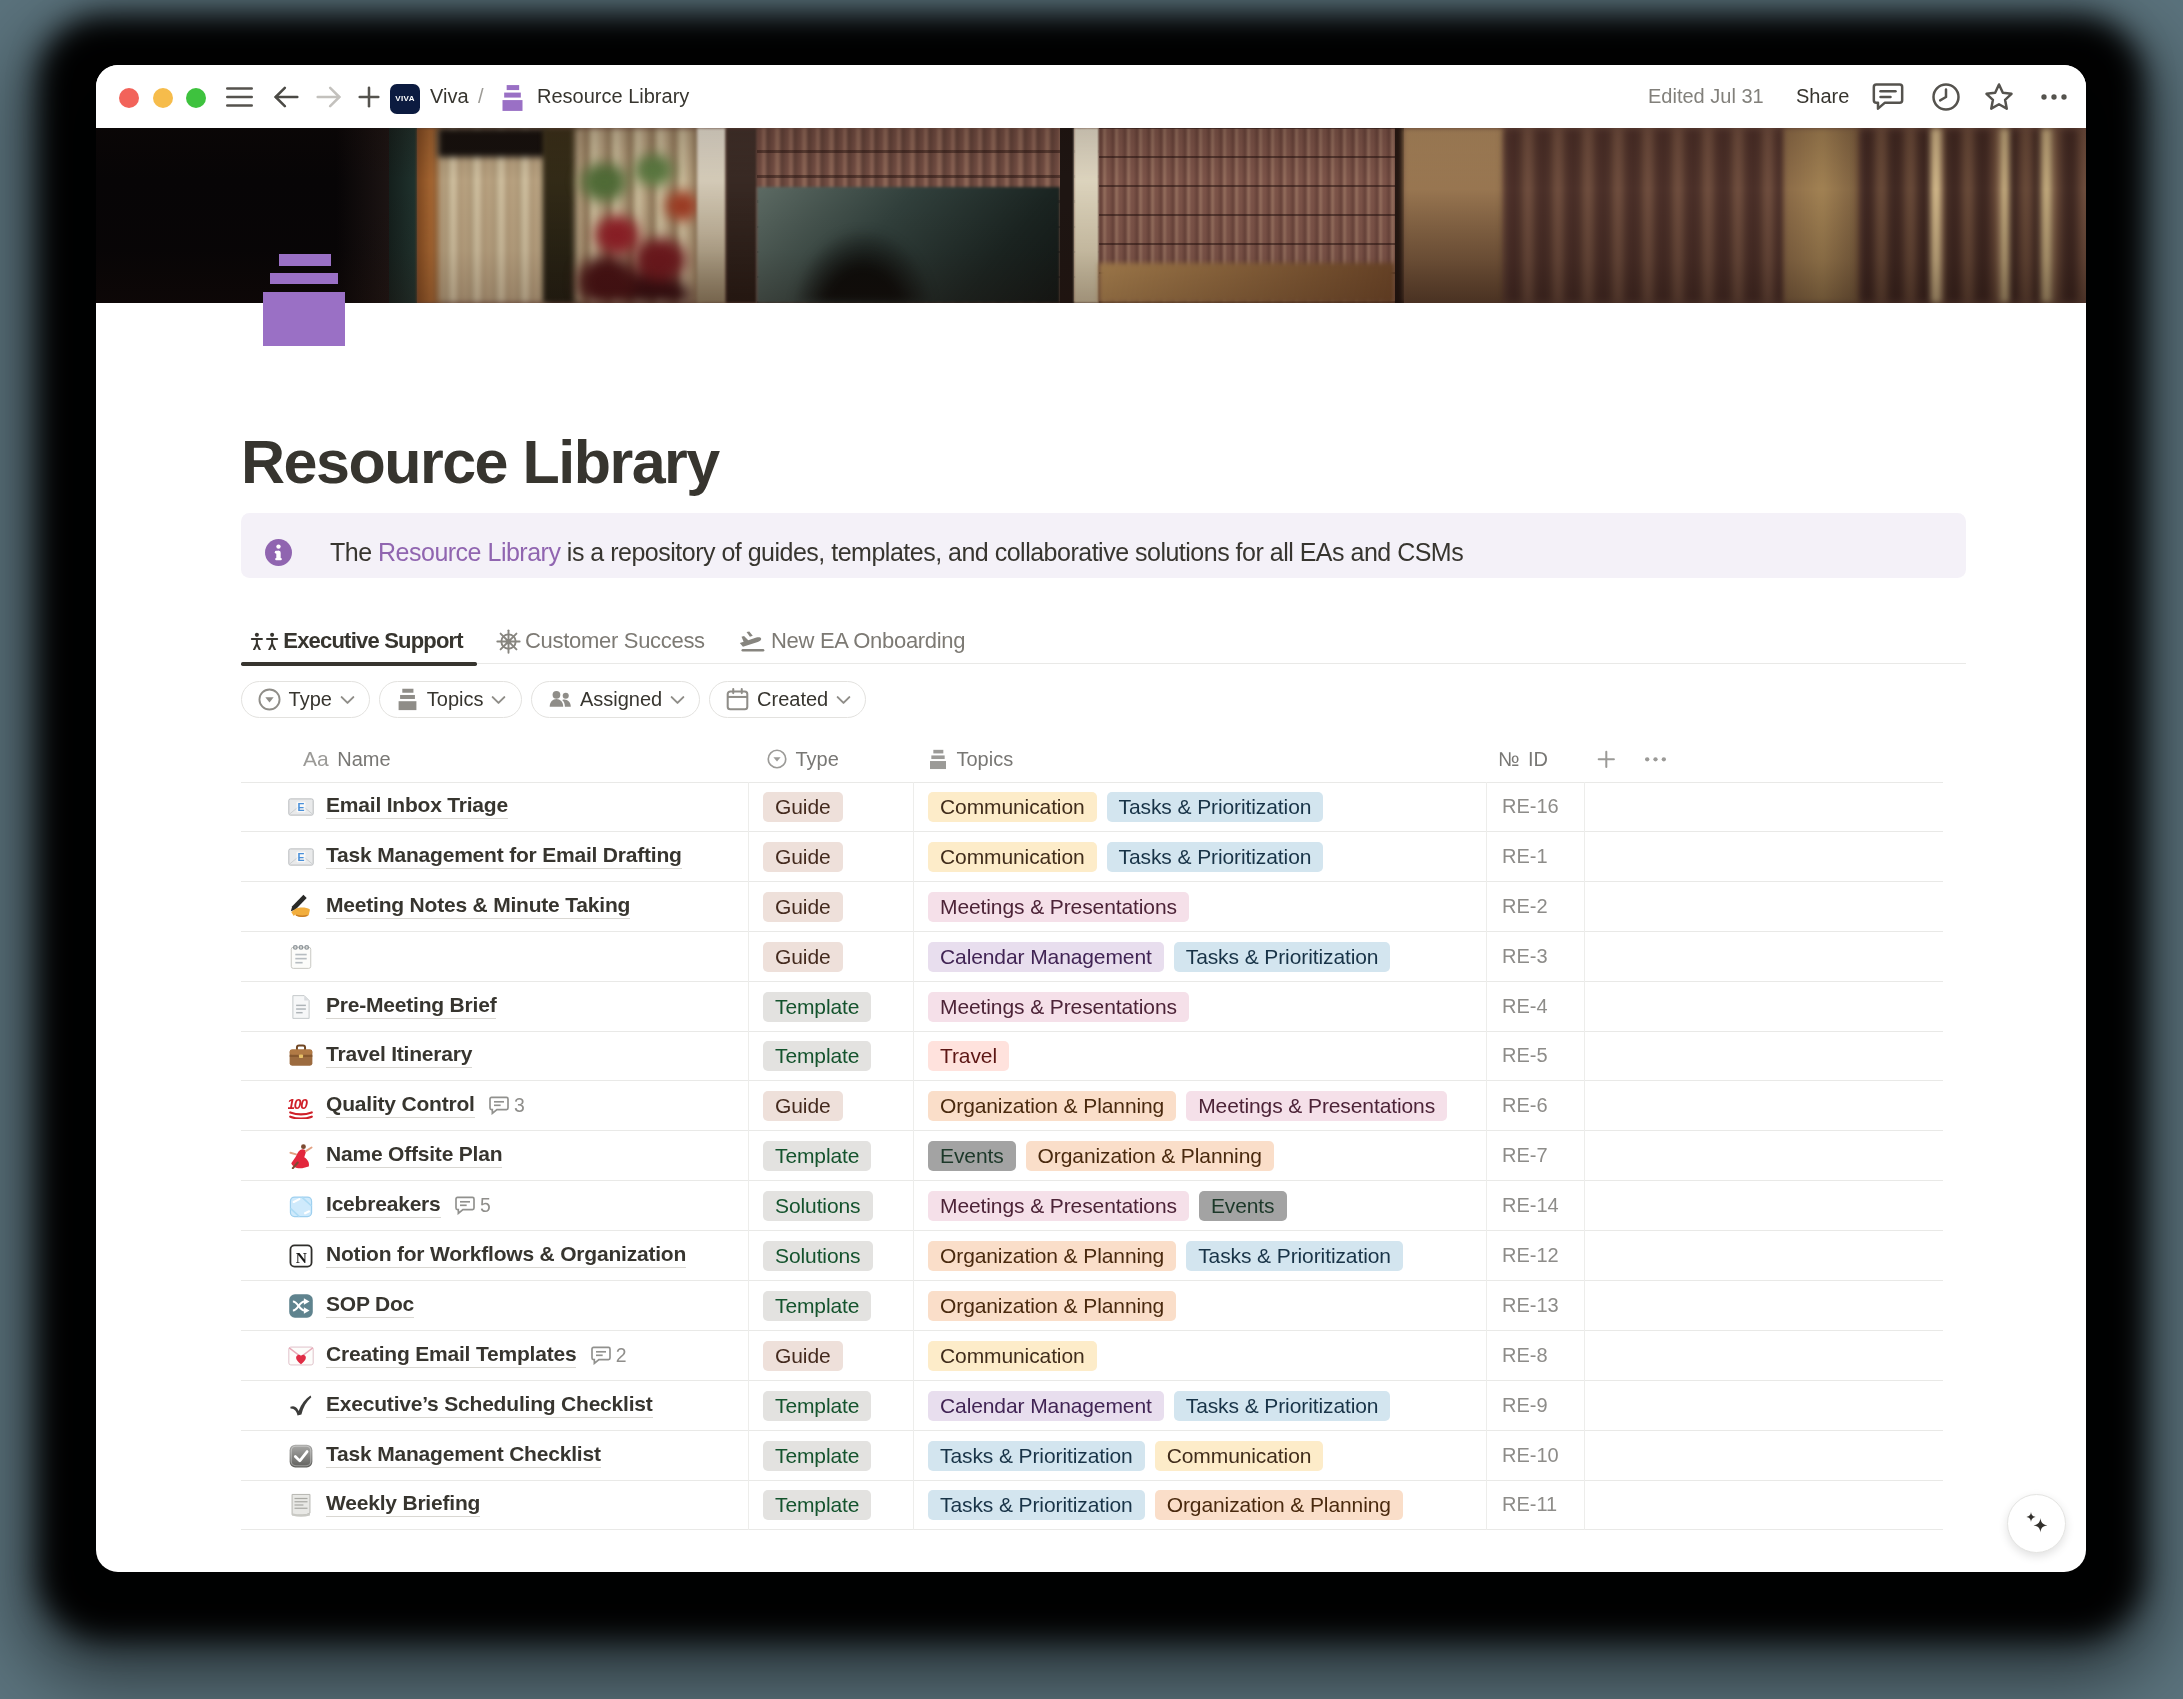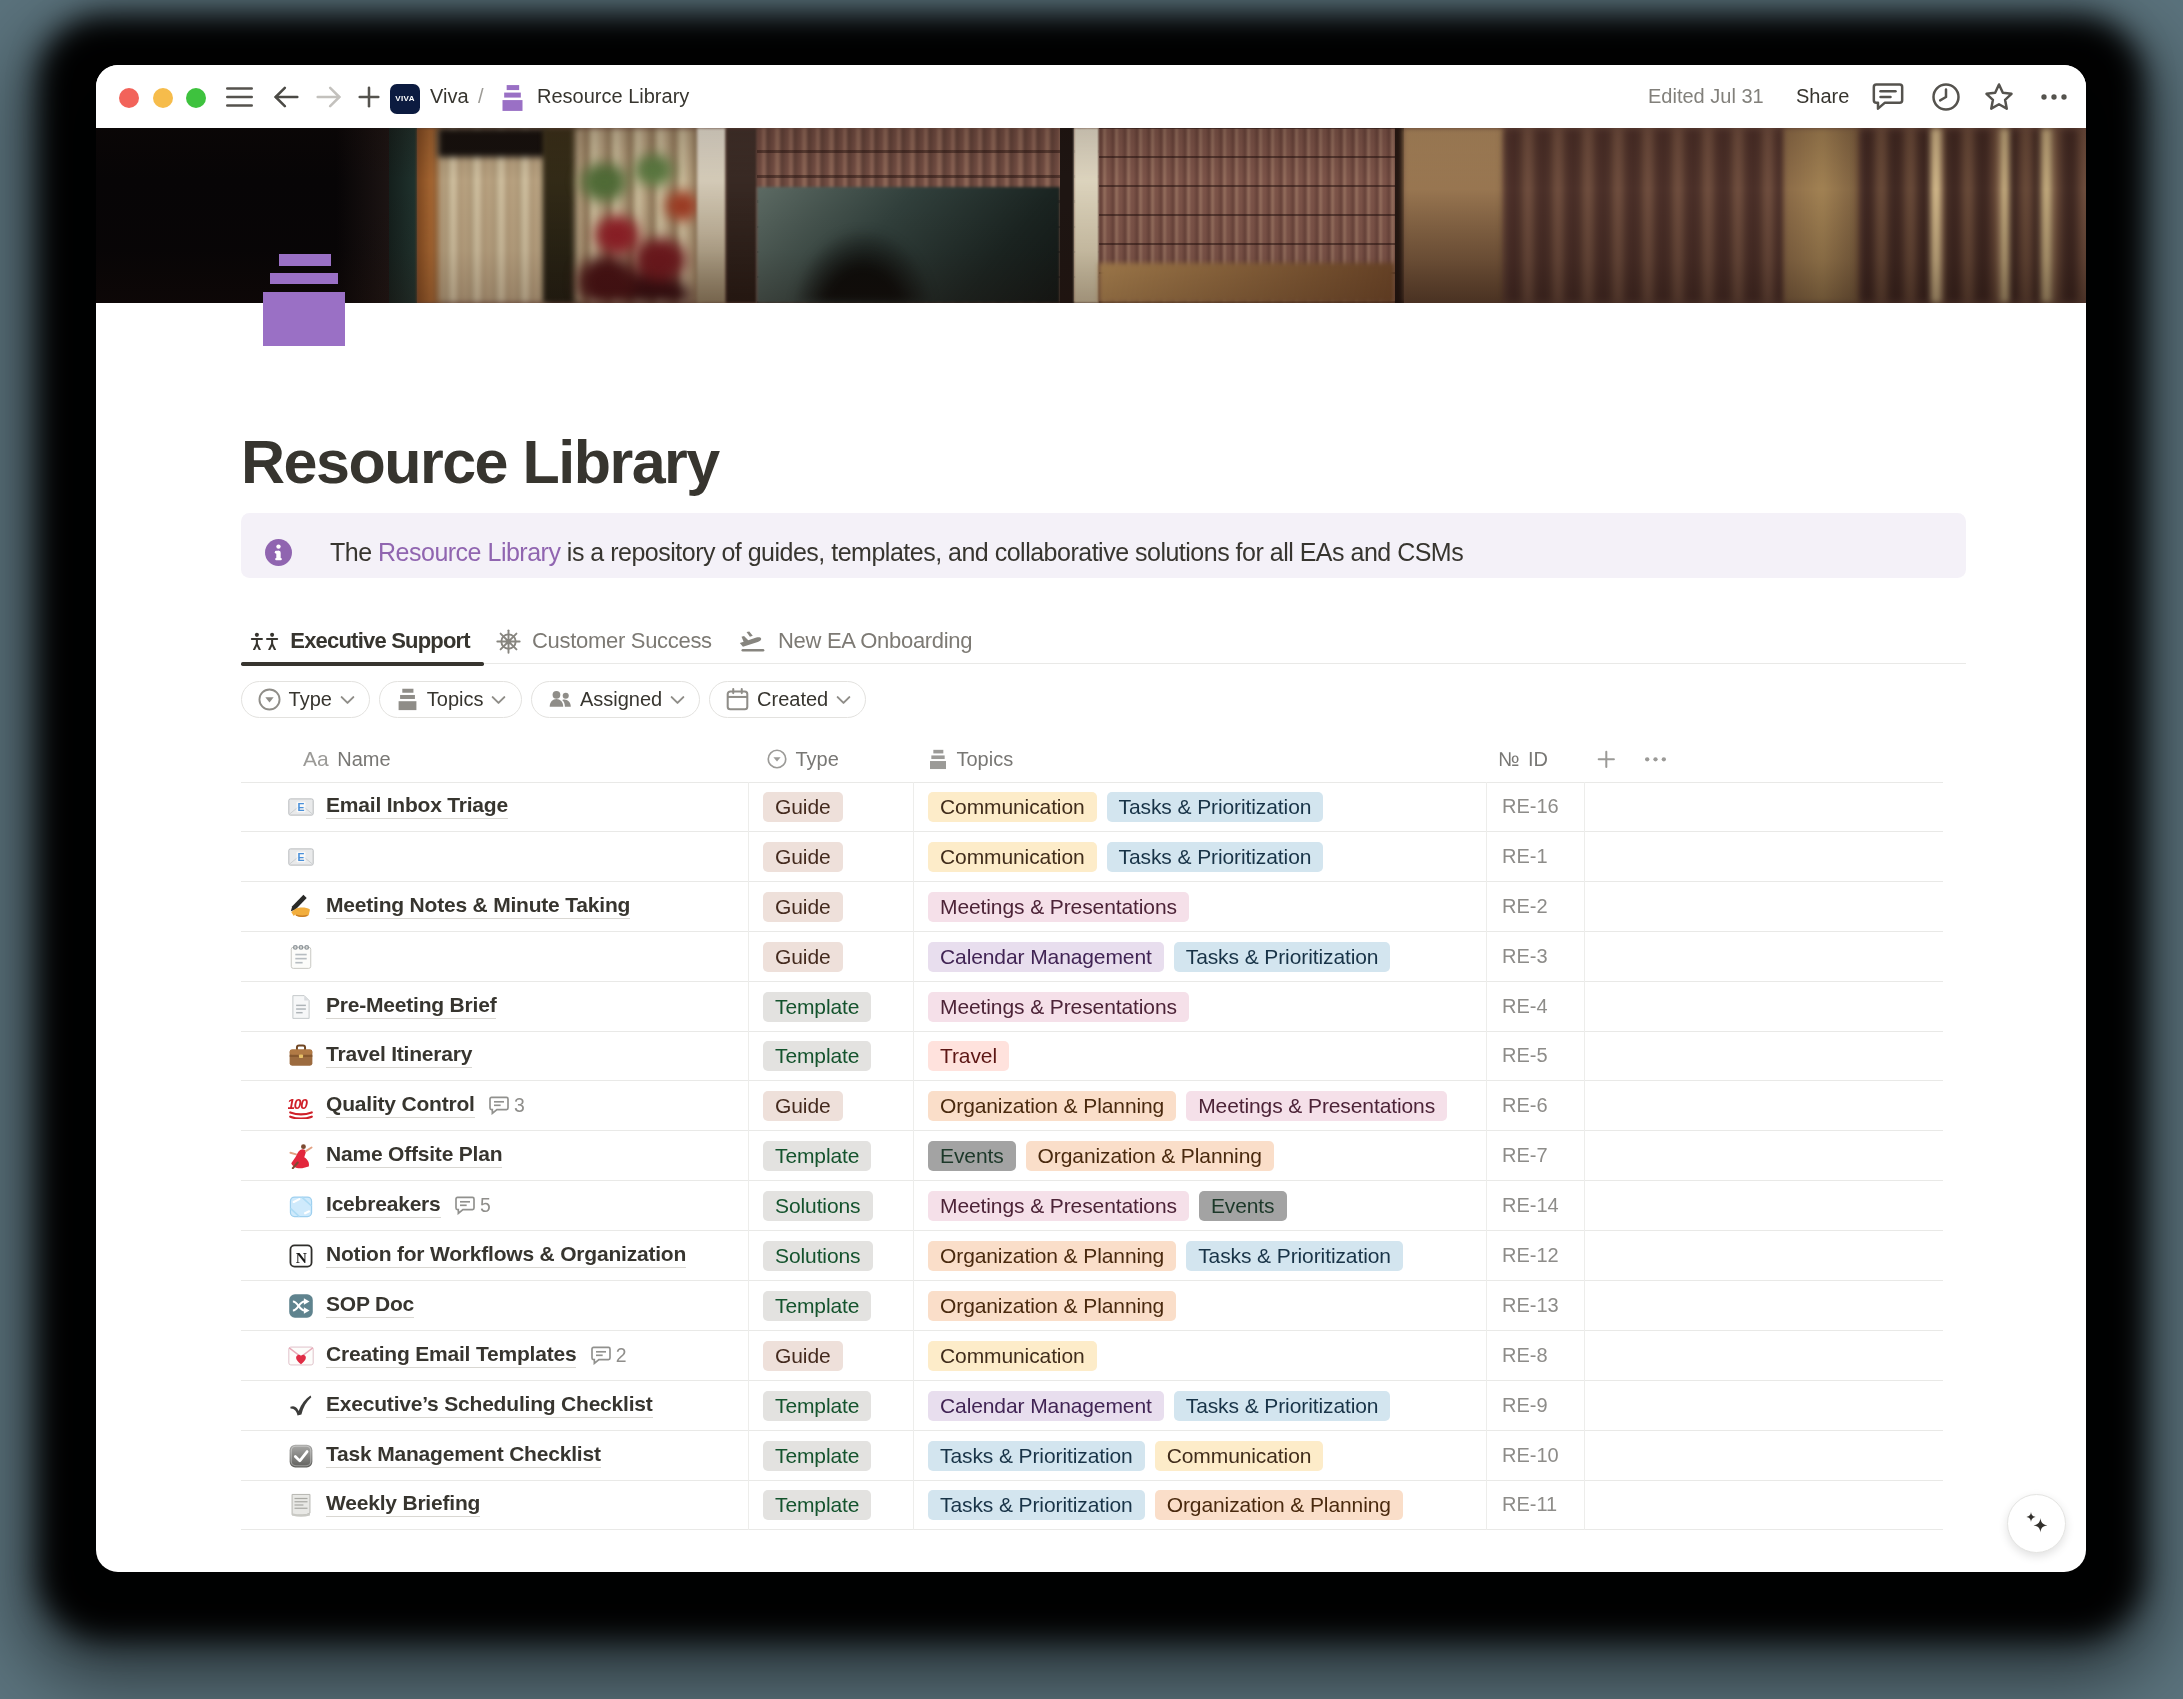--- a/index.html
+++ b/index.html
@@ -22,21 +22,21 @@
 .pgicon div{position:absolute;background:#9a70c5}
 
 h1{position:absolute;left:145px;top:362px;font-size:61px;font-weight:700;color:#37352f;letter-spacing:-1.5px}
 
 .callout{position:absolute;left:145px;top:448px;width:1725px;height:65px;background:#f4f1f8;border-radius:8.5px}
 .callout .ic{position:absolute;left:24px;top:26px;width:27px;height:27px}
 .callout .txt{position:absolute;left:89px;top:0;height:79px;display:flex;align-items:center;font-size:25px;letter-spacing:-0.5px;color:#37352f}
 .callout .lnk{color:#9065b0}
 
 .tabs{position:absolute;left:145px;top:554px;width:1725px;height:45px;border-bottom:0.8px solid #e9e9e7}
-.tab{position:absolute;top:0;height:100%;display:flex;align-items:center;gap:11px;font-size:22px;font-weight:700;letter-spacing:-0.8px;color:#37352f}
+.tab{position:absolute;top:0;height:100%;display:flex;align-items:center;gap:4px;font-size:22px;font-weight:700;letter-spacing:-0.8px;color:#37352f}
 .tab.inactive{color:#7d7a74;font-weight:400;letter-spacing:-0.3px}
 .tab .underline{position:absolute;left:-9.3px;bottom:-2.5px;height:3.4px;width:calc(100% + 23px);background:#37352f;border-radius:1.7px}
 
 .filters{position:absolute;left:145px;top:616px;display:flex;gap:9.3px}
 .fpill{display:flex;align-items:center;height:37px;border:1.3px solid #e3e2df;border-radius:18.6px;padding:0 14.4px 0 16px;gap:7.6px;font-size:20px;color:#37352f}
 .fpill svg{display:block}
 
 .thead{position:absolute;left:145px;top:671px;width:1702px;height:47px;color:#787774;font-size:20px;border-bottom:0.8px solid #e9e9e7}
 .thead .h{position:absolute;top:0;height:100%;display:flex;align-items:center;gap:8.5px}
 .tbody{position:absolute;left:145px;top:717px;width:1702px}
@@ -362,20 +362,23 @@
     </div>
     <div class="row" style="top:50px">
       <span class="ric">
           <svg class="emoji" viewBox="0 0 32 32">
             <rect x="1" y="6" width="30" height="20" rx="2" fill="#e9eaeb" stroke="#b6b9bb" stroke-width="1.2"></rect>
             <path d="M1.5 25 l11 -9 M30.5 25 l-11 -9" fill="none" stroke="#cbced0" stroke-width="1.2"></path>
             <rect x="10.5" y="9.5" width="11" height="13" rx="1" fill="#fff" opacity=".7"></rect>
             <text x="16" y="21" font-size="13" font-weight="bold" fill="#4a90d9" text-anchor="middle">E</text>
           </svg>
         </span>
+      <span class="nm">
+          <span class="rname">Task Management for Email Drafting</span>
+        </span>
       <span class="typec">
           <span class="pill p-brown">Guide</span>
         </span>
       <span class="topicc">
           <span class="pill p-yellow">Communication</span>
           <span class="pill p-blue">Tasks &amp; Prioritization</span>
         </span>
       <span class="rid">RE-1</span>
     </div>
     <div class="row" style="top:100px">

